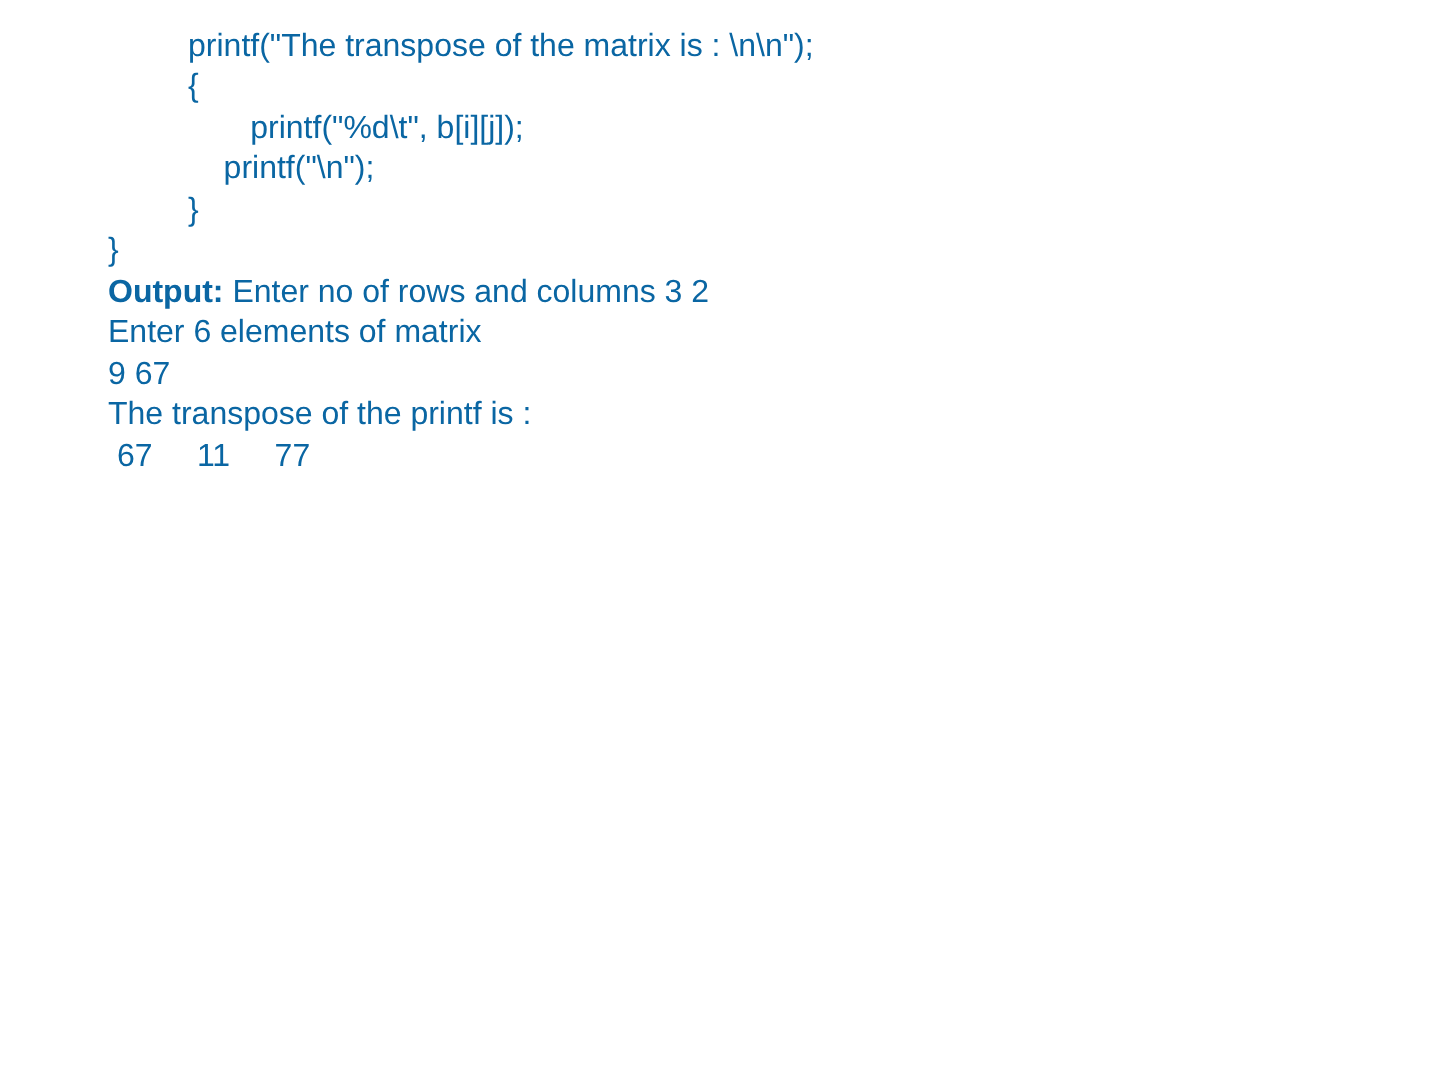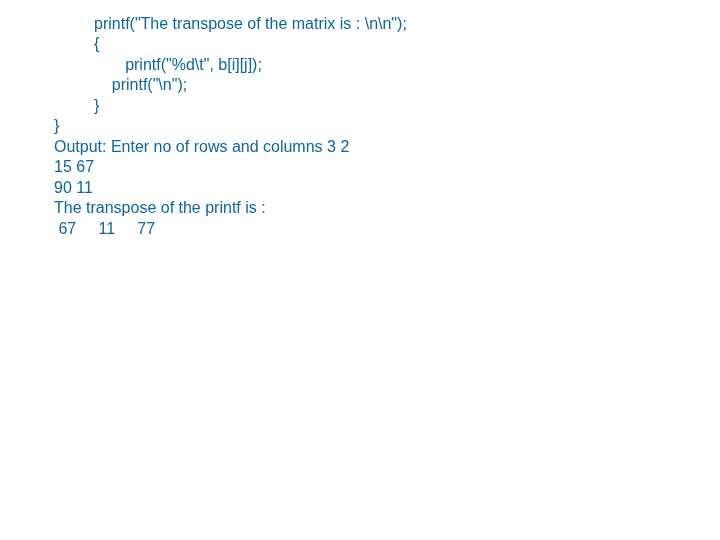--- a/index.html
+++ b/index.html
@@ -14,31 +14,31 @@
   }
   .page {
     padding: 14px 20px 20px 54px;
     color: #0a66a3;
     line-height: 1.28;
   }
   .line {
     white-space: pre;
   }
   .bold {
-    font-weight: 400;
+    font-weight: 700;
   }
 </style>
 </head>
 <body>
 
 <div class="page">
   <div class="line">         printf("The transpose of the matrix is : \n\n");</div>
   <div class="line">         {</div>
   <div class="line">                printf("%d\t", b[i][j]);</div>
   <div class="line">             printf("\n");</div>
   <div class="line">         }</div>
   <div class="line">}</div>
   <div class="line"><span class="bold">Output:</span><span> Enter no of rows and columns 3 2</span></div>
-  <div class="line">15 67</div>
-  <div class="line">90 11</div>
+  <div class="line">Enter 6 elements of matrix</div>
+  <div class="line">9 67</div>
   <div class="line">The transpose of the printf is :</div>
   <div class="line"> 67     11     77</div>
 </div>
 
 </body></html>

